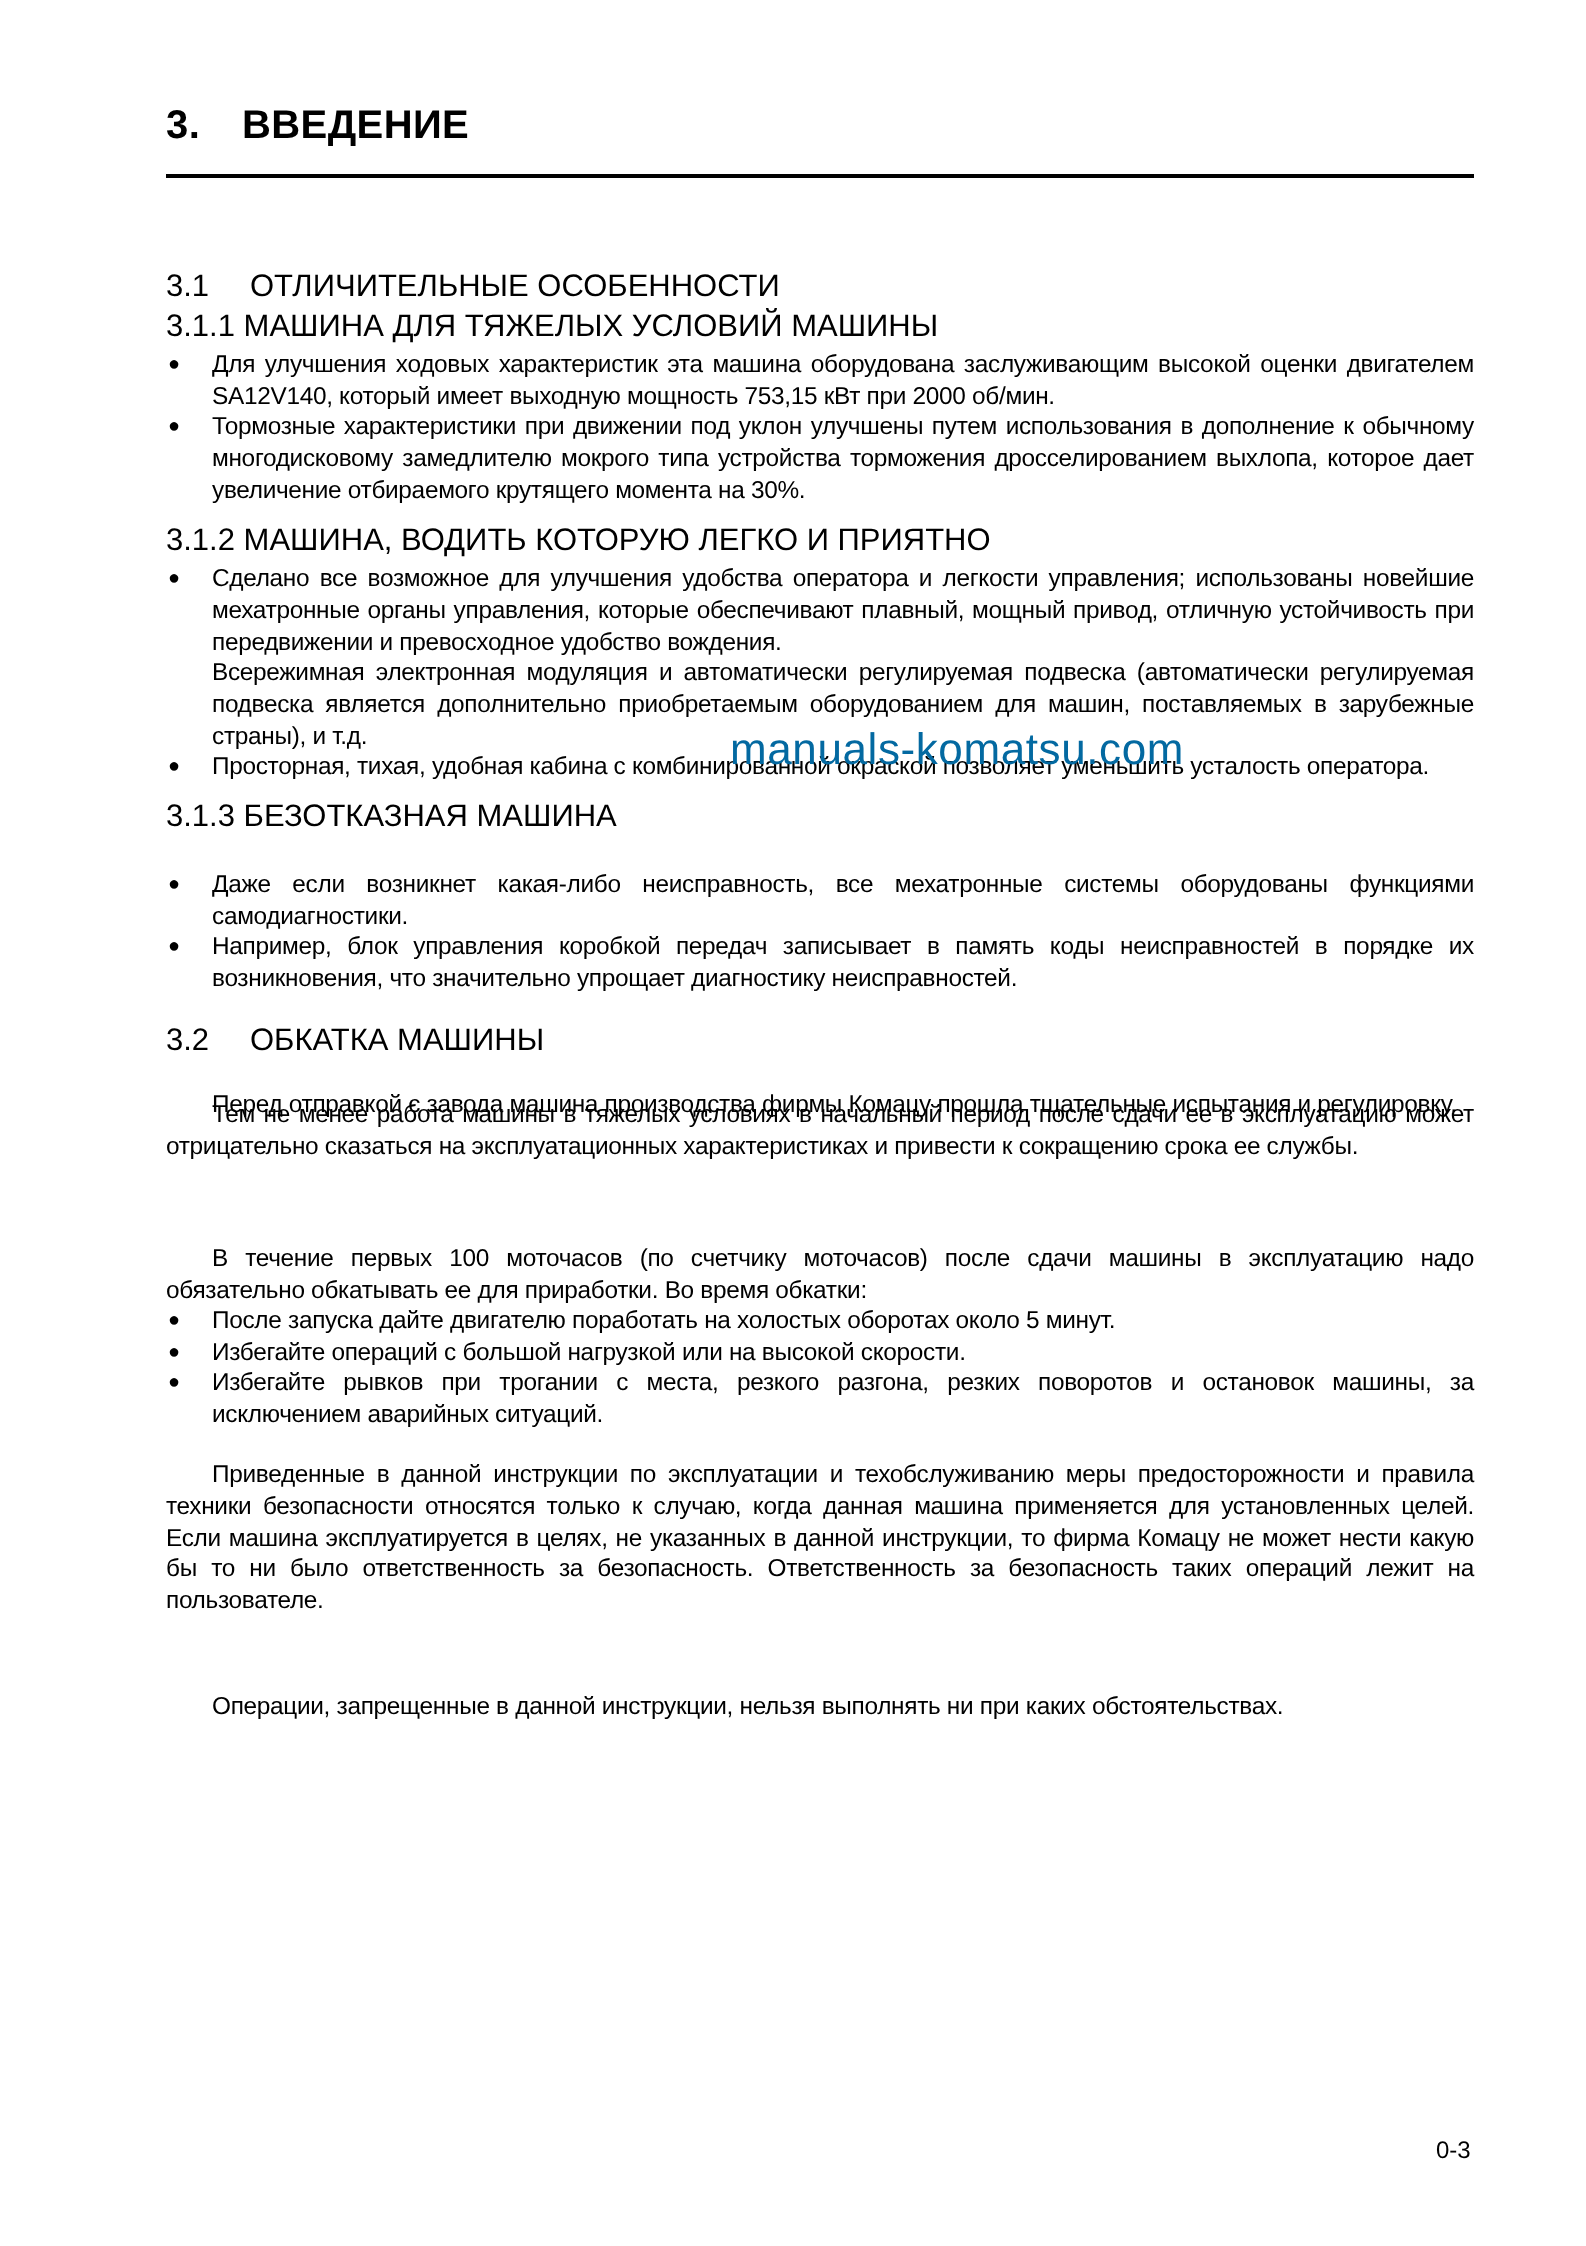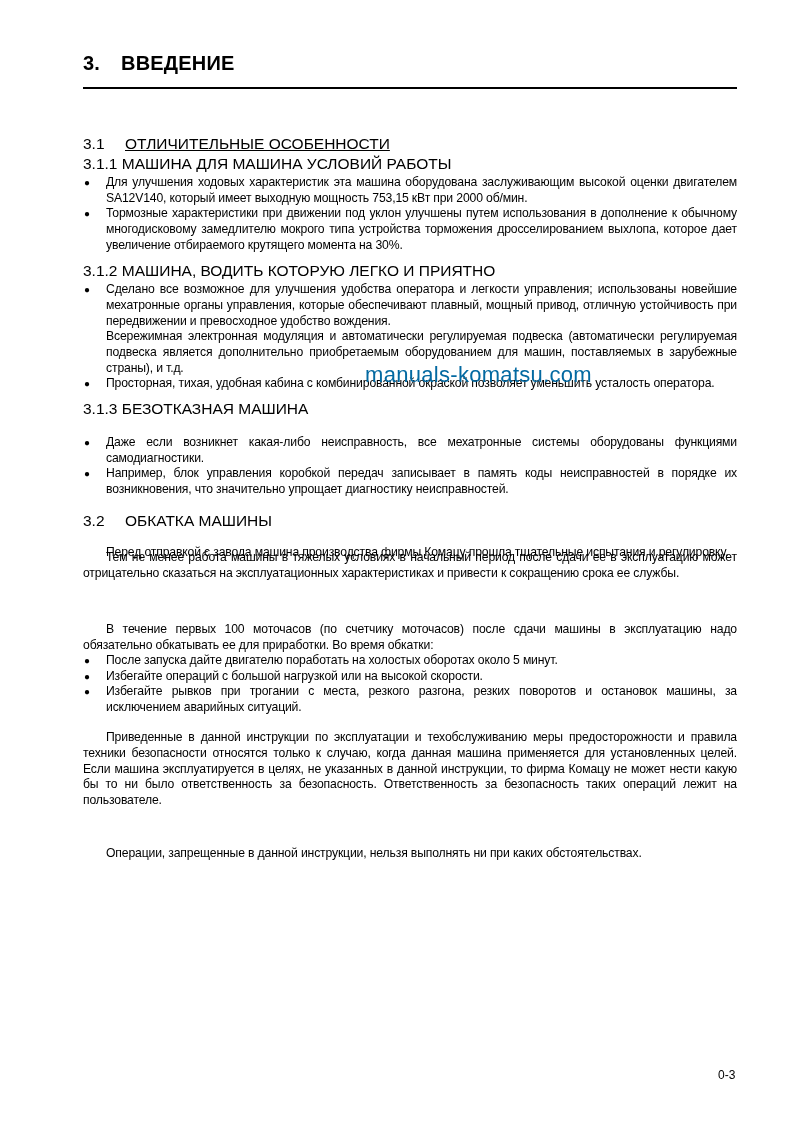--- a/index.html
+++ b/index.html
@@ -26,25 +26,25 @@
 </style>
 </head>
 <body>
 
 <div class="page">
 
   <div class="chapter-title">
     <span class="num">3.</span><span>ВВЕДЕНИЕ</span>
   </div>
 
-  <div class="h2" style="top:135px;text-decoration:underline;">
+  <div class="h2" style="top:135px;">
     <span class="num">3.1</span><span>ОТЛИЧИТЕЛЬНЫЕ ОСОБЕННОСТИ</span>
   </div>
 
-  <div class="h3" style="top:155px;">3.1.1 МАШИНА ДЛЯ МАШИНА УСЛОВИЙ РАБОТЫ</div>
+  <div class="h3" style="top:155px;">3.1.1 МАШИНА ДЛЯ ТЯЖЕЛЫХ УСЛОВИЙ МАШИНЫ</div>
 
   <div class="bullet" style="top:175px;">
     <span class="dot">●</span>
     <span class="txt">Для улучшения ходовых характеристик эта машина оборудована заслуживающим высокой оценки двигателем SA12V140, который имеет выходную мощность 753,15 кВт при 2000 об/мин.</span>
   </div>
   <div class="bullet" style="top:206px;">
     <span class="dot">●</span>
     <span class="txt">Тормозные характеристики при движении под уклон улучшены путем использования в дополнение к обычному многодисковому замедлителю мокрого типа устройства торможения дросселированием выхлопа, которое дает увеличение отбираемого крутящего момента на 30%.</span>
   </div>
 

